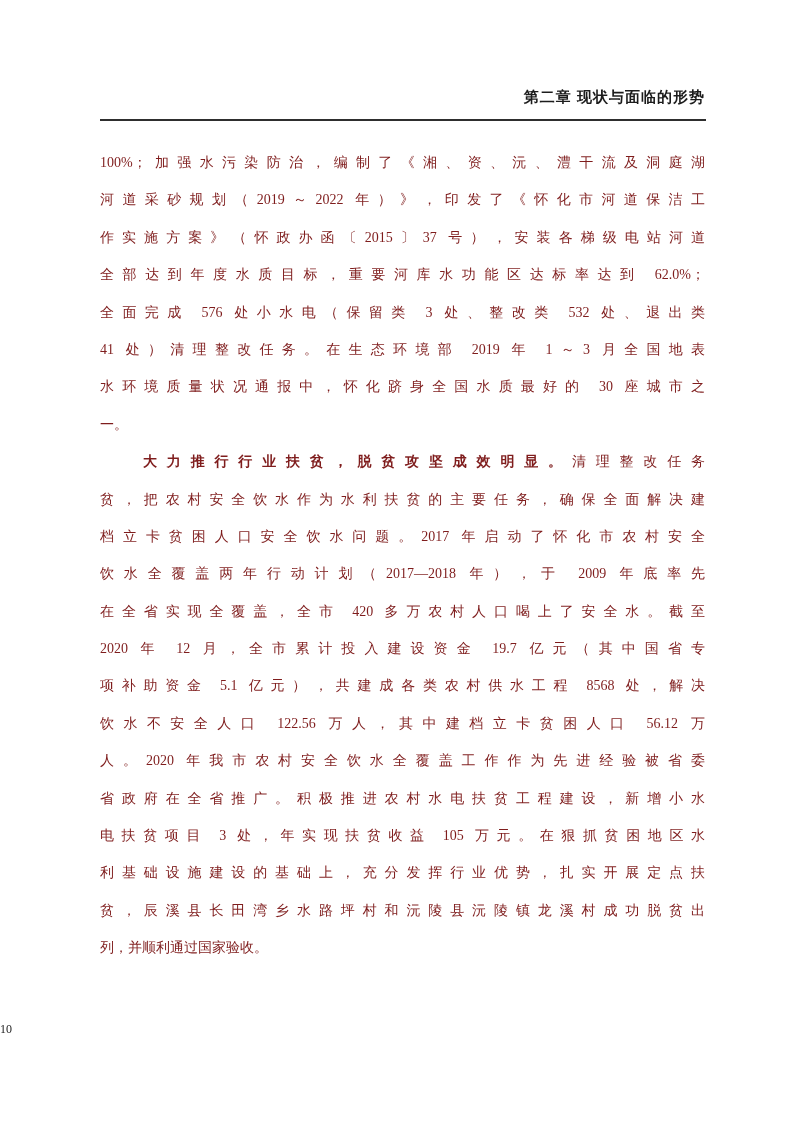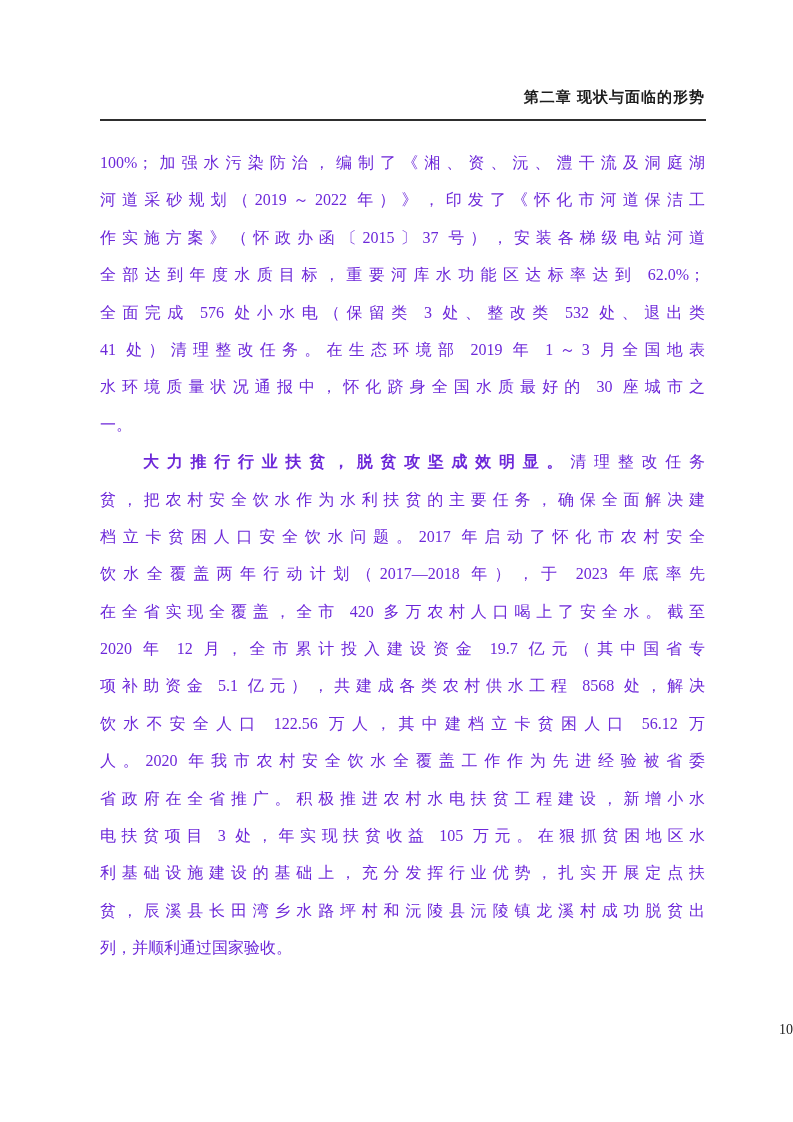--- a/index.html
+++ b/index.html
@@ -39,43 +39,43 @@
   }
   .body-text {
     position: absolute;
     top: 144px;
     left: 100px;
     width: 605px;
   }
   .text-line {
     height: 37.4px;
     line-height: 37.4px;
-    font-size: 16px;
+    font-size: 14px;
     white-space: nowrap;
     text-align: justify;
     text-align-last: justify;
-    color: #6d28d9;
+    color: #7f1d1d;
   }
   .text-line.para-end {
     text-align-last: left;
   }
   .text-line.para-first {
     text-indent: 43px;
   }
   .bold-lead {
     font-weight: 700;
     margin-top: 26px;
   }
   .page-number {
     position: absolute;
     top: 1022px;
     left: 0;
     width: 793px;
-    text-align: right;
-    font-size: 14px;
+    text-align: left;
+    font-size: 12px;
     color: #1c1c1c;
   }
 </style>
 </head>
 <body>
 
 <div class="page">
 
   <div class="running-header">第二章 现状与面临的形势</div>
 
@@ -93,21 +93,21 @@
       <div class="text-line">水环境质量状况通报中，怀化跻身全国水质最好的 30 座城市之</div>
       <div class="text-line para-end">一。</div>
     </div>
 
     <div>
       <div class="text-line para-first">
         <span class="bold-lead">大力推行行业扶贫，脱贫攻坚成效明显。</span><span>清理整改任务</span>
       </div>
       <div class="text-line">贫，把农村安全饮水作为水利扶贫的主要任务，确保全面解决建</div>
       <div class="text-line">档立卡贫困人口安全饮水问题。2017 年启动了怀化市农村安全</div>
-      <div class="text-line">饮水全覆盖两年行动计划（2017—2018 年），于 2023 年底率先</div>
+      <div class="text-line">饮水全覆盖两年行动计划（2017—2018 年），于 2009 年底率先</div>
       <div class="text-line">在全省实现全覆盖，全市 420 多万农村人口喝上了安全水。截至</div>
       <div class="text-line">2020 年 12 月，全市累计投入建设资金 19.7 亿元（其中国省专</div>
       <div class="text-line">项补助资金 5.1 亿元），共建成各类农村供水工程 8568 处，解决</div>
       <div class="text-line">饮水不安全人口 122.56 万人，其中建档立卡贫困人口 56.12 万</div>
       <div class="text-line">人。2020 年我市农村安全饮水全覆盖工作作为先进经验被省委</div>
       <div class="text-line">省政府在全省推广。积极推进农村水电扶贫工程建设，新增小水</div>
       <div class="text-line">电扶贫项目 3 处，年实现扶贫收益 105 万元。在狠抓贫困地区水</div>
       <div class="text-line">利基础设施建设的基础上，充分发挥行业优势，扎实开展定点扶</div>
       <div class="text-line">贫，辰溪县长田湾乡水路坪村和沅陵县沅陵镇龙溪村成功脱贫出</div>
       <div class="text-line para-end">列，并顺利通过国家验收。</div>

